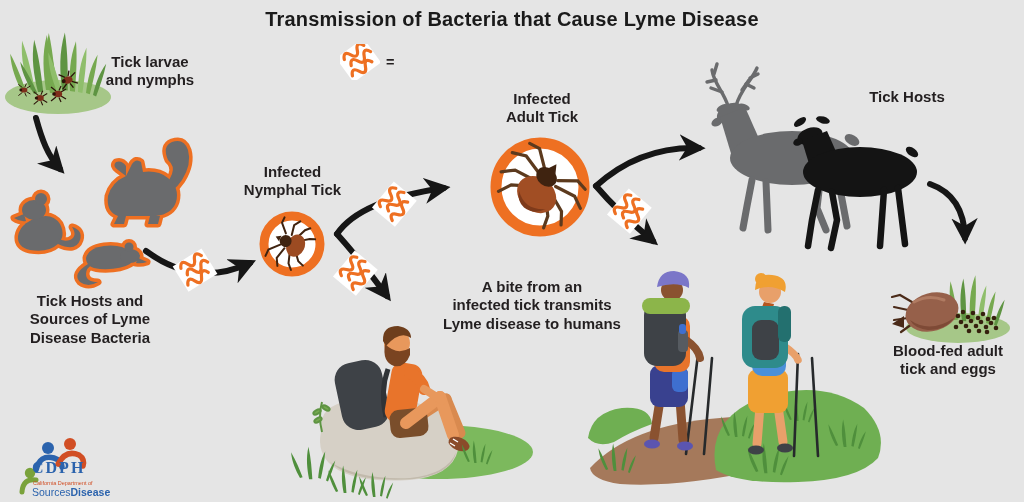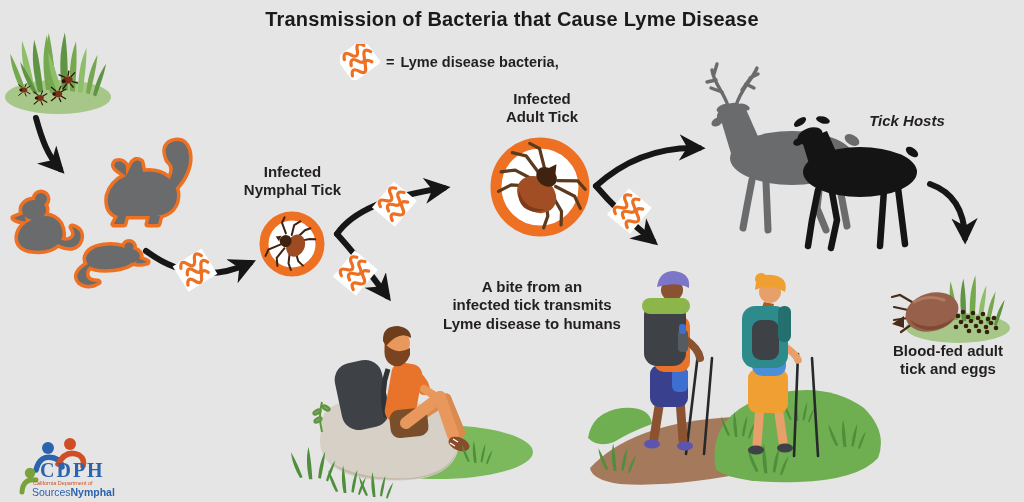--- a/index.html
+++ b/index.html
@@ -6,22 +6,22 @@
   #canvas{position:relative;width:1024px;height:502px;background:#e5e5e5;overflow:hidden;
           font-family:"Liberation Sans", sans-serif;}
   svg.scene{position:absolute;left:0;top:0;}
   .title{position:absolute;top:8px;left:0;right:0;text-align:center;
          font-size:20px;font-weight:700;color:#1a1a1a;letter-spacing:.2px;}
   .legend{position:absolute;top:44px;left:340px;display:flex;align-items:center;gap:6px;
           font-size:14.5px;font-weight:600;color:#231F20;}
   .legend em{font-style:italic;margin-left:2px;}
   .lbl{position:absolute;font-weight:700;font-size:15px;line-height:1.22;text-align:center;
        white-space:pre-line;color:#231F20;}
-  .logo-acronym{position:absolute;left:40px;top:459px;font-family:"Liberation Serif",serif;
-                font-size:20px;font-weight:600;color:#2B63AD;letter-spacing:2px;}
+  .logo-acronym{position:absolute;left:32px;top:459px;font-family:"Liberation Serif",serif;
+                font-size:16px;font-weight:600;color:#2B63AD;letter-spacing:2px;}
   .logo-dept{position:absolute;left:33px;top:480px;font-size:5.5px;color:#D14E24;width:70px;}
   .logo-ph{position:absolute;left:32px;top:486px;font-size:10.5px;color:#2B63AD;}
   .logo-ph .bold{font-weight:700;}
   .arrow{stroke:#161616;stroke-width:6;fill:none;stroke-linecap:round;}
 </style>
 </head>
 <body>
 
 <div id="canvas">
 
@@ -367,31 +367,35 @@
   </g>
 </svg>
 
 <div class="title">Transmission of Bacteria that Cause Lyme Disease</div>
 
 <div class="legend">
   <svg width="40" height="36" viewBox="0 0 40 36">
     <use href="#squig" transform="translate(8,24) rotate(-36)"></use>
   </svg>
   <span>=</span>
-  <span>Lyme disease bacteria,</span>
 </div>
 
+<div class="lbl" style="left:95px;top:53px;width:110px;">Tick larvae
+and nymphs</div>
+<div class="lbl" style="left:15px;top:292px;width:150px;">Tick Hosts and
+Sources of Lyme
+Disease Bacteria</div>
 <div class="lbl" style="left:235px;top:163px;width:115px;">Infected
 Nymphal Tick</div>
 <div class="lbl" style="left:487px;top:90px;width:110px;">Infected
 Adult Tick</div>
-<div class="lbl" style="left:852px;top:112px;width:110px;font-style:italic;">Tick Hosts</div>
+<div class="lbl" style="left:852px;top:88px;width:110px;">Tick Hosts</div>
 <div class="lbl" style="left:422px;top:278px;width:220px;">A bite from an
 infected tick transmits
 Lyme disease to humans</div>
 <div class="lbl" style="left:878px;top:342px;width:140px;">Blood-fed adult
 tick and eggs</div>
 
 <div class="logo-acronym">CDPH</div>
 <div class="logo-dept">California Department of</div>
-<div class="logo-ph"><span>Sources</span><span class="bold">Nymphal</span></div>
+<div class="logo-ph"><span>Sources</span><span class="bold">Disease</span></div>
 
 </div>
 
 </body></html>

